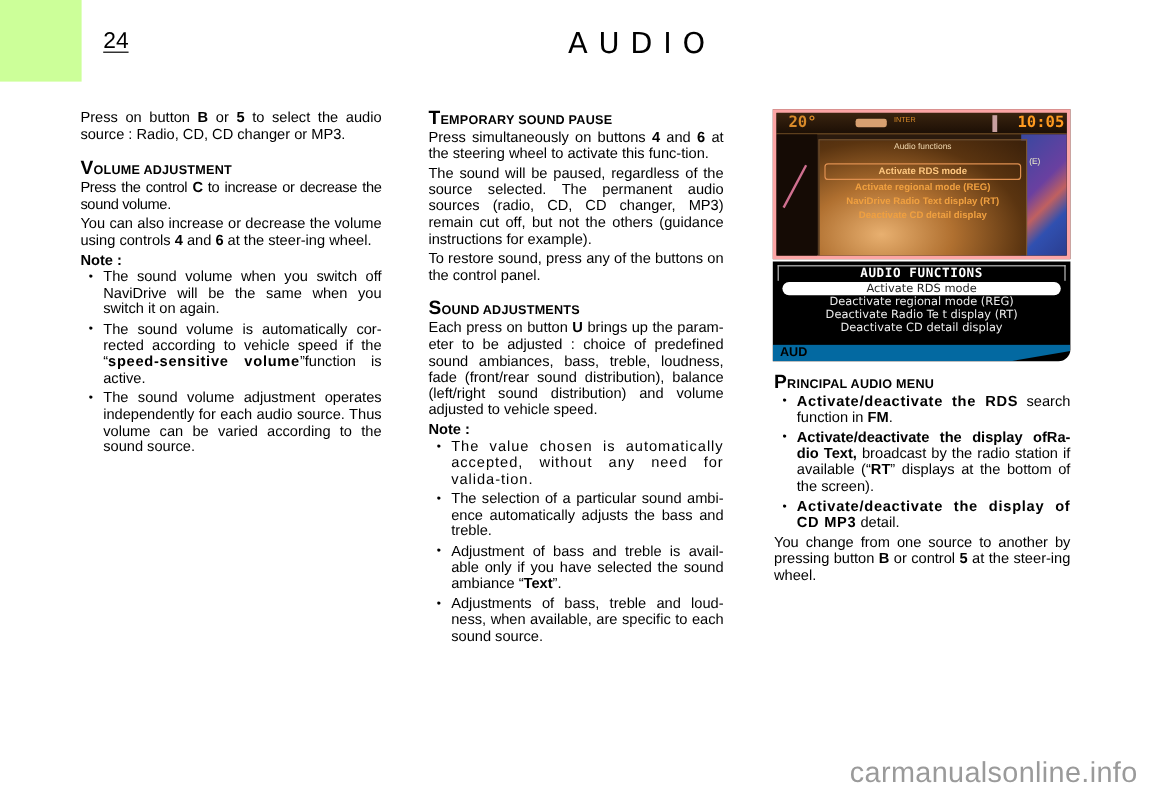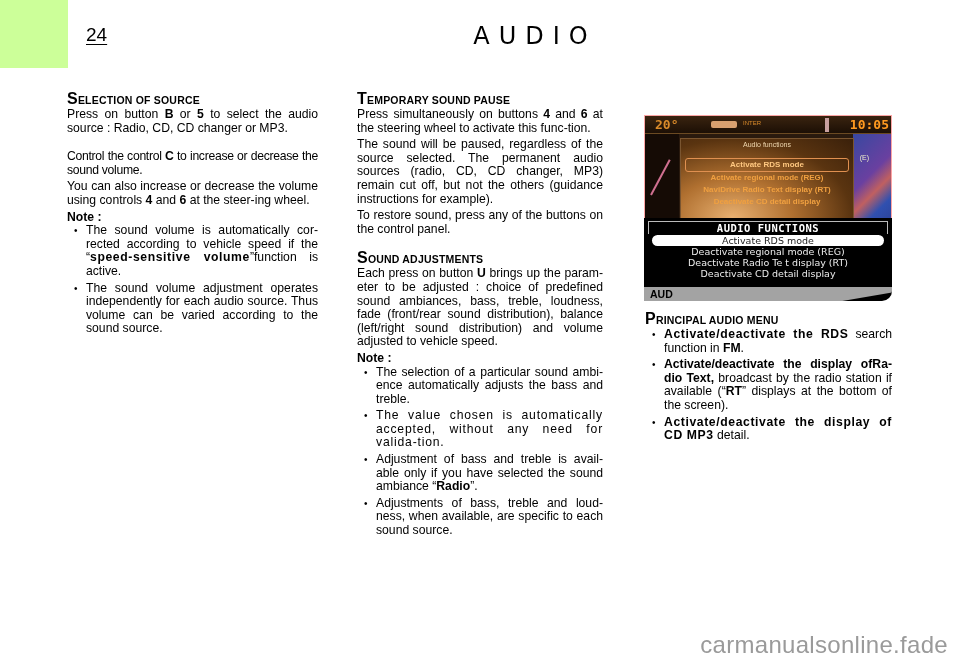--- a/index.html
+++ b/index.html
@@ -21,79 +21,80 @@
   .para { text-align: justify; margin-bottom: 3px; }
   .gap { height: 12px; }
   .note-label { font-weight: bold; margin-top: 2px; }
   ul.bullets { list-style: none; }
   ul.bullets li { position: relative; padding-left: 19px; text-align: justify; margin-bottom: 3px; }
   ul.bullets li::before { content: "\2022"; position: absolute; left: 7px; top: 0; font-size: 10px; }
   b { font-weight: bold; }
   .sp { letter-spacing: 0.6px; }
 
   
-  .screen { position: absolute; left: 644px; top: 91px; width: 248px; height: 125px; background: #2a1a0e; border: 1px solid #fca5a5; overflow: hidden; margin-top: 24px; }
+  .screen { position: absolute; left: 644px; top: 91px; width: 248px; height: 125px; background: #2a1a0e; border: 3px solid #fca5a5; overflow: hidden; }
   .scr-top { position: absolute; left: 0; top: 0; width: 100%; height: 18px; background: linear-gradient(#3a2410, #1c0f05); border-bottom: 1px solid #6b4a22; }
   .scr-temp { position: absolute; left: 10px; top: 1px; color: #d98a2a; font-family: "DejaVu Sans Mono", monospace; font-size: 13px; font-weight: bold; }
   .scr-src { position: absolute; left: 66px; top: 5px; width: 26px; height: 7px; background: #d8a070; border-radius: 2px; }
   .scr-src-label { position: absolute; left: 98px; top: 4px; color: #d98a2a; font-size: 6px; }
   .scr-bat { position: absolute; left: 180px; top: 2px; width: 4px; height: 14px; background: #c8a0a0; }
   .scr-time { position: absolute; right: 2px; top: 1px; color: #ff9a20; font-family: "DejaVu Sans Mono", monospace; font-size: 13px; font-weight: bold; }
   .scr-left { position: absolute; left: 0; top: 18px; width: 34px; height: 107px; background: #150b05; }
   .scr-left-line { position: absolute; left: 6px; top: 60px; width: 40px; height: 2px; background: #d07090; transform: rotate(-62deg); transform-origin: left center; }
   .scr-right { position: absolute; right: 0; top: 18px; width: 38px; height: 107px; background: linear-gradient(135deg, #3848a0, #6a40a0 40%, #c06060 55%, #3050b0 70%, #2a3a8a); }
   .scr-right-label { position: absolute; right: 22px; top: 20px; color: #eec; font-size: 7px; }
   .scr-panel { position: absolute; left: 35px; top: 22px; width: 174px; height: 100px; background: radial-gradient(ellipse at 30% 80%, #e8b070 0%, #b07030 35%, #5a3410 70%, #3a200a 100%); border: 1px solid #7a5530; }
   .scr-panel-title { text-align: center; color: #f0d8b0; font-size: 7px; margin-top: 2px; }
   .scr-option { text-align: center; color: #f0a040; font-size: 8px; font-weight: bold; line-height: 12px; white-space: nowrap; }
   .scr-option.sel { border: 1px solid #e09050; border-radius: 3px; margin: 10px 4px 0 4px; color: #ffc880; }
 
   
   .mono { position: absolute; left: 644px; top: 218px; width: 248px; height: 83px; background: #000; overflow: hidden; border-radius: 0 0 10px 0; }
   .mono-title { margin: 3px 4px 0 4px; border: 1px solid #bbb; border-bottom: none; color: #fff; font-size: 10.5px; font-weight: bold; text-align: center; line-height: 12px; letter-spacing: 0.5px; font-family: "DejaVu Sans Mono", monospace; }
   .mono-item { text-align: center; color: #ececec; font-size: 9.5px; line-height: 11px; font-family: "DejaVu Sans", sans-serif; white-space: nowrap; }
   .mono-item.sel { background: #fff; color: #222; border-radius: 6px; margin: 1px 8px 0 8px; }
-  .mono-bar { position: absolute; left: 0; bottom: 0; width: 100%; height: 14px; background: #a3a3a3; clip-path: polygon(0 0, 100% 0, 100% 40%, 80% 100%, 0 100%); }
+  .mono-bar { position: absolute; left: 0; bottom: 0; width: 100%; height: 14px; background: #0369a1; clip-path: polygon(0 0, 100% 0, 100% 40%, 80% 100%, 0 100%); }
   .mono-bar-label { position: absolute; left: 6px; top: 1px; font-weight: bold; font-size: 10.5px; color: #000; }
 
   .watermark { position: absolute; right: 12px; bottom: 4px; color: #9a9a9a; font-size: 24px; font-family: "Liberation Sans", sans-serif; letter-spacing: 0.3px; }
 </style>
 </head>
 <body>
 
 <div class="green-tab"></div>
 <div class="page-number">24</div>
 <h1 class="page-title">AUDIO</h1>
 
 <div class="col col1">
-  <div class="section-title"><span class="initial">S</span><span class="rest">election of source</span></div>
   <p class="para"><span>Press on button </span><b>B</b><span> or </span><b>5</b><span> to select the audio source : Radio, CD, CD changer or MP3.</span></p>
   <div class="gap"></div>
-  <p class="para" style="letter-spacing:-0.3px"><span>Control the control </span><b>C</b><span> to increase or decrease the sound volume.</span></p>
+  <div class="section-title"><span class="initial">V</span><span class="rest">olume adjustment</span></div>
+  <p class="para" style="letter-spacing:-0.3px"><span>Press the control </span><b>C</b><span> to increase or decrease the sound volume.</span></p>
   <p class="para"><span>You can also increase or decrease the volume using controls </span><b>4</b><span> and </span><b>6</b><span> at the steer-ing wheel.</span></p>
   <div class="note-label">Note :</div>
   <ul class="bullets">
+    <li>The sound volume when you switch off NaviDrive will be the same when you switch it on again.</li>
     <li><span>The sound volume is automatically cor-rected according to vehicle speed if the “</span><b class="sp">speed-sensitive volume</b><span>”function is active.</span></li>
     <li>The sound volume adjustment operates independently for each audio source. Thus volume can be varied according to the sound source.</li>
   </ul>
 </div>
 
 <div class="col col2">
   <div class="section-title"><span class="initial">T</span><span class="rest">emporary sound pause</span></div>
   <p class="para"><span>Press simultaneously on buttons </span><b>4</b><span> and </span><b>6</b><span> at the steering wheel to activate this func-tion.</span></p>
   <p class="para">The sound will be paused, regardless of the source selected. The permanent audio sources (radio, CD, CD changer, MP3) remain cut off, but not the others (guidance instructions for example).</p>
   <p class="para">To restore sound, press any of the buttons on the control panel.</p>
   <div class="gap"></div>
   <div class="section-title"><span class="initial">S</span><span class="rest">ound adjustments</span></div>
   <p class="para"><span>Each press on button </span><b>U</b><span> brings up the param-eter to be adjusted : choice of predefined sound ambiances, bass, treble, loudness, fade (front/rear sound distribution), balance (left/right sound distribution) and volume adjusted to vehicle speed.</span></p>
   <div class="note-label">Note :</div>
   <ul class="bullets">
+    <li style="letter-spacing:0.8px">The value chosen is automatically accepted, without any need for valida-tion.</li>
     <li>The selection of a particular sound ambi-ence automatically adjusts the bass and treble.</li>
-    <li style="letter-spacing:0.8px">The value chosen is automatically accepted, without any need for valida-tion.</li>
-    <li><span>Adjustment of bass and treble is avail-able only if you have selected the sound ambiance “</span><b>Radio</b><span>”.</span></li>
+    <li><span>Adjustment of bass and treble is avail-able only if you have selected the sound ambiance “</span><b>Text</b><span>”.</span></li>
     <li>Adjustments of bass, treble and loud-ness, when available, are specific to each sound source.</li>
   </ul>
 </div>
 
 <div class="screen">
   <div class="scr-top">
     <span class="scr-temp">20°</span>
     <span class="scr-src"></span>
     <span class="scr-src-label">INTER</span>
     <span class="scr-bat"></span>
@@ -125,15 +126,16 @@
     </div>
 </div>
 
 <div class="col col3">
   <div class="section-title"><span class="initial">P</span><span class="rest">rincipal audio menu</span></div>
   <ul class="bullets">
     <li><b class="sp">Activate/deactivate the RDS</b><span> search function in </span><b>FM</b><span>.</span></li>
     <li><b>Activate/deactivate the display ofRa-dio Text,</b><span> broadcast by the radio station if available (“</span><b>RT</b><span>” displays at the bottom of the screen).</span></li>
     <li><b class="sp">Activate/deactivate the display of CD MP3</b><span> detail.</span></li>
   </ul>
+  <p class="para"><span>You change from one source to another by pressing button </span><b>B</b><span> or control </span><b>5</b><span> at the steer-ing wheel.</span></p>
 </div>
 
-<div class="watermark">carmanualsonline.fade</div>
+<div class="watermark">carmanualsonline.info</div>
 
 </body></html>

